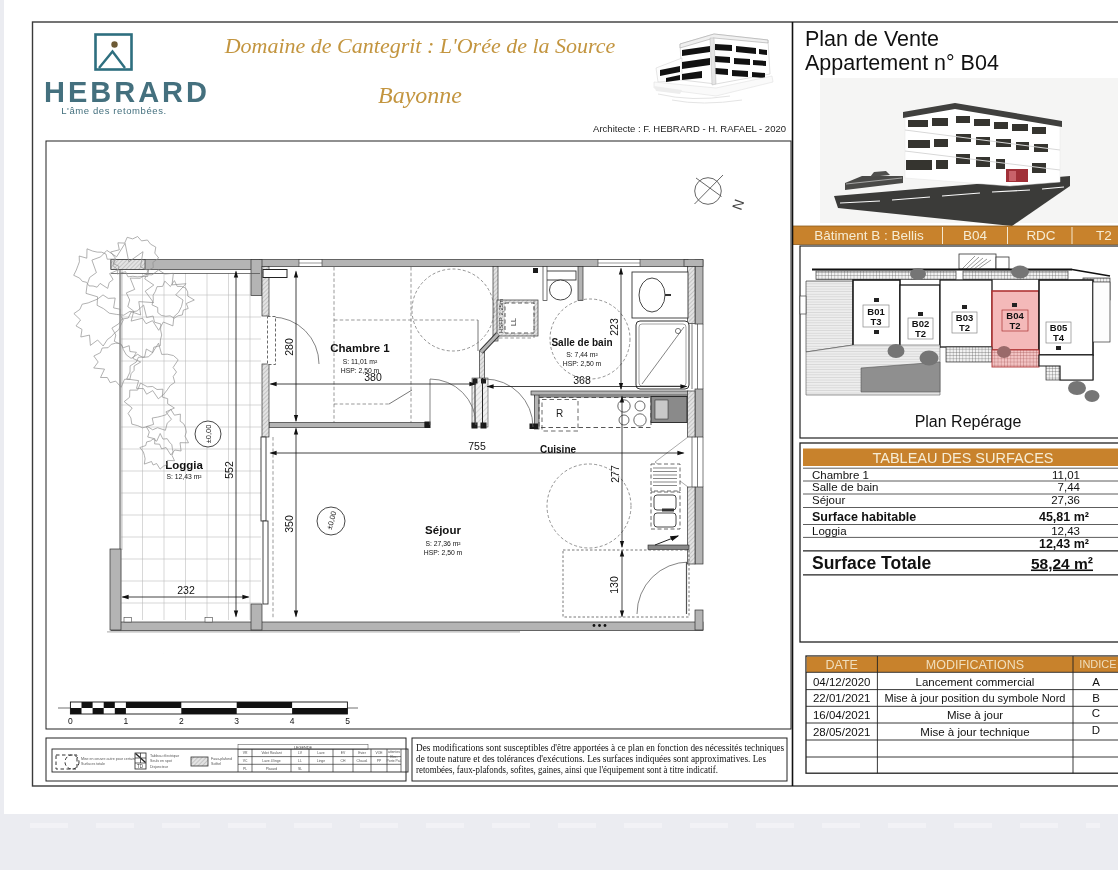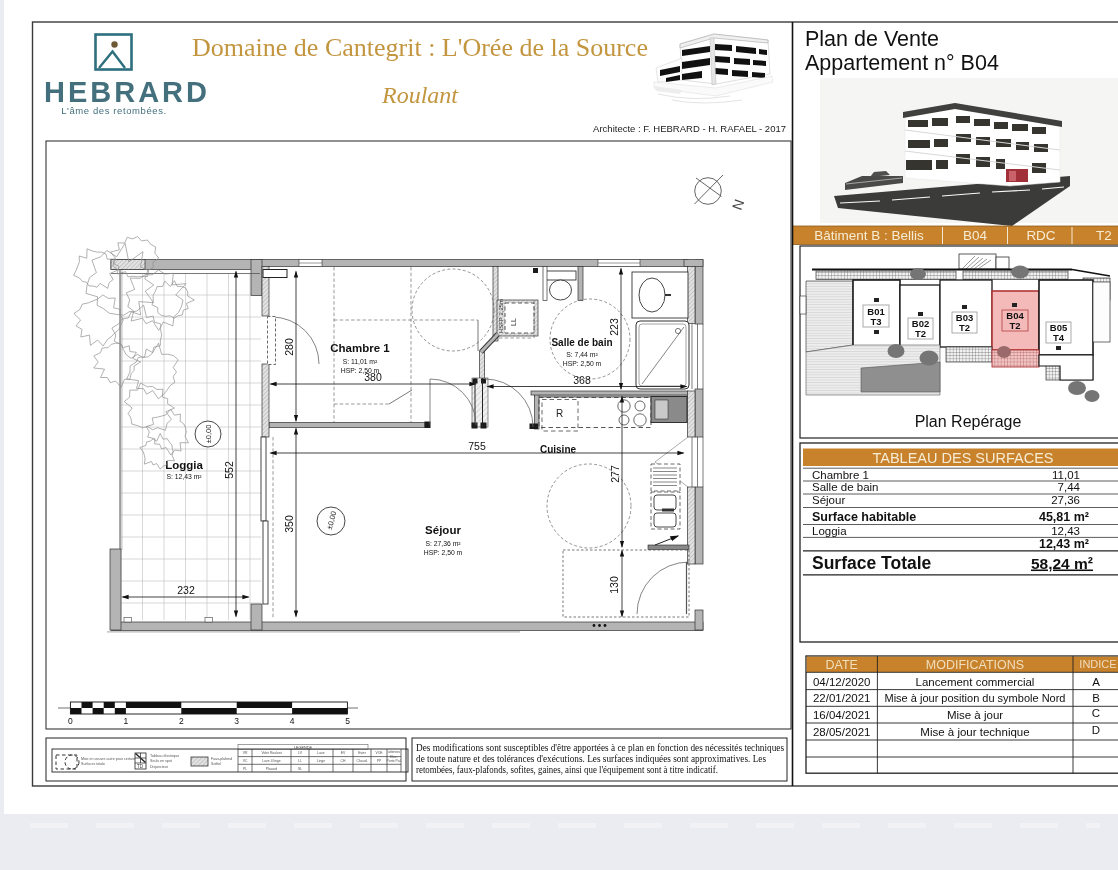--- a/index.html
+++ b/index.html
@@ -11,23 +11,23 @@
 <body>
 <div id="sheet"></div>
 
 <svg class="abs" style="left:93px;top:32px" width="42" height="42" viewBox="0 0 42 42">
   <rect x="2.5" y="2.5" width="36" height="35" fill="none" stroke="#2e6f7f" stroke-width="2.6"></rect>
   <circle cx="21.5" cy="12.5" r="3.2" fill="#6d5a35"></circle>
   <path d="M6 36 L19.5 19.5 L32 36" fill="#ffffff" stroke="#2e6f7f" stroke-width="2.4"></path>
 </svg>
 <div class="abs" style="left:44px;top:76px;width:140px;text-align:center;font-size:29px;font-weight:700;letter-spacing:3px;color:#44707e;">HEBRARD</div>
 <div class="abs" style="left:44px;top:105px;width:140px;text-align:center;font-size:9.5px;letter-spacing:0.6px;color:#44707e;">L'âme des retombées.</div>
-<div class="abs" style="left:170px;top:33px;width:500px;text-align:center;white-space:nowrap;font-family:'Liberation Serif',serif;color:#c3953f;font-size:26px;">Domaine de Cantegrit : L'Orée de la Source</div>
-<div class="abs" style="left:170px;top:82px;width:500px;text-align:center;font-family:'Liberation Serif',serif;font-style:italic;color:#c3953f;font-size:24px;">Roulant</div>
-<div class="abs" style="left:500px;top:123px;width:286px;text-align:right;font-size:9.5px;color:#222;">Architecte : F. HEBRARD - H. RAFAEL - 2017</div>
+<div class="abs" style="left:170px;top:33px;width:500px;text-align:center;white-space:nowrap;font-family:'Liberation Serif',serif;font-style:italic;color:#c3953f;font-size:22px;">Domaine de Cantegrit : L'Orée de la Source</div>
+<div class="abs" style="left:170px;top:82px;width:500px;text-align:center;font-family:'Liberation Serif',serif;font-style:italic;color:#c3953f;font-size:24px;">Bayonne</div>
+<div class="abs" style="left:500px;top:123px;width:286px;text-align:right;font-size:9.5px;color:#222;">Architecte : F. HEBRARD - H. RAFAEL - 2020</div>
 
 <svg class="abs" style="left:652px;top:30px" width="128" height="78" viewBox="0 0 128 78">
   <polygon points="28,14 62,4 116,10 118,44 64,54 30,50" fill="#ffffff" stroke="#c8c8c8" stroke-width="0.6"></polygon>
   <polygon points="28,14 62,4 116,10 116,13 62,8 28,18" fill="#f0f0f0" stroke="#999" stroke-width="0.5"></polygon>
   <polygon points="4,38 30,28 30,50 6,52" fill="#fdfdfd" stroke="#cccccc" stroke-width="0.5"></polygon>
   <g fill="#111111">
     <polygon points="30,20 58,16 58,22 30,26"></polygon>
     <polygon points="8,40 28,36 28,42 8,46"></polygon>
     <polygon points="30,32 58,28 58,35 30,39"></polygon>
     <polygon points="14,48 28,45 28,50 14,52"></polygon>

